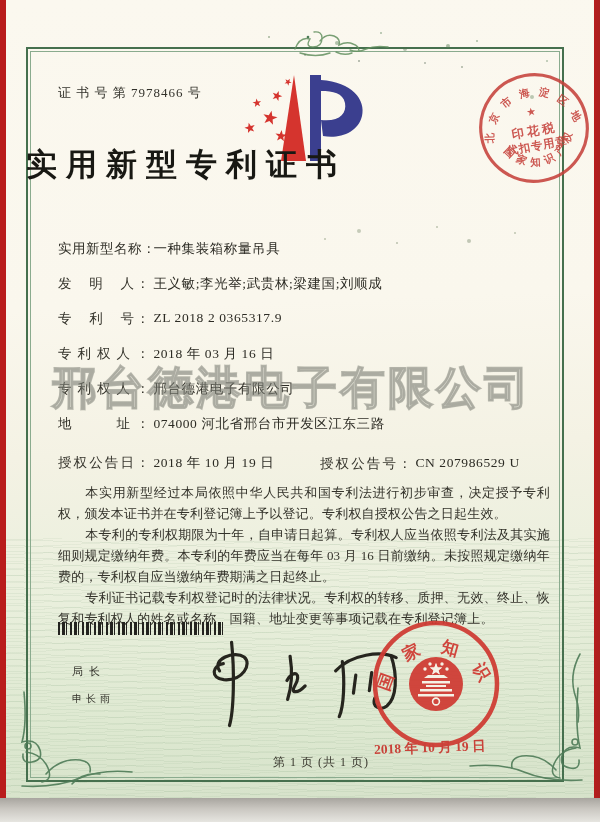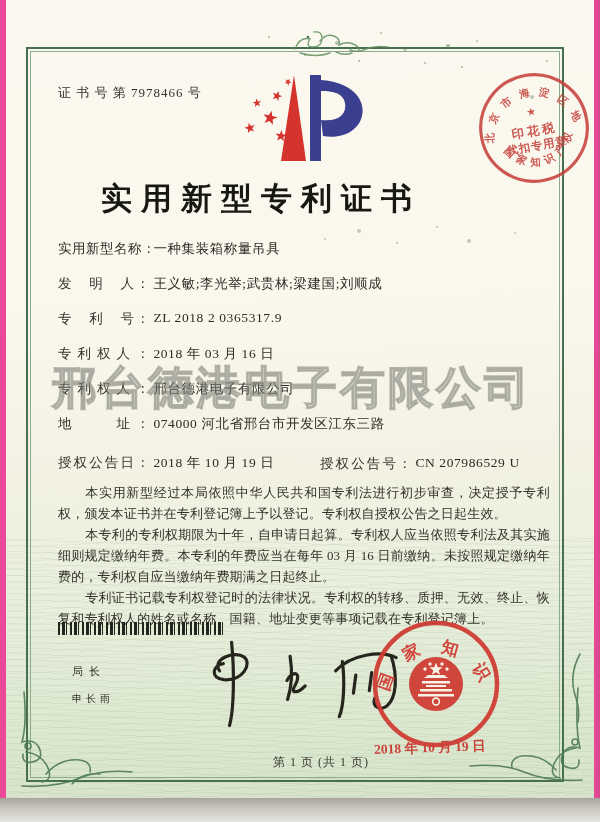--- a/index.html
+++ b/index.html
@@ -2,21 +2,21 @@
 <html><head>
 <meta charset="utf-8">
 <style>
   html,body{margin:0;padding:0;}
   body{
     width:600px;height:822px;position:relative;overflow:hidden;
     background:#f4f3ef;
     font-family:"Liberation Serif","DejaVu Serif",serif;
     color:#2c2b24;
   }
-  .photo{position:absolute;inset:0;background:#ec4899;}
+  .photo{position:absolute;inset:0;background:#b91c1c;}
   .paper{
     position:absolute;left:6px;top:0;width:588px;height:798px;
     background:linear-gradient(178deg,#fbf8ef 0%,#faf7ed 38%,#f4f2e4 56%,#e9efdc 74%,#dde8d0 90%,#d6e2ca 100%);
   }
   .guilloche{
     position:absolute;left:0;right:0;bottom:0;height:260px;pointer-events:none;
     background:
       repeating-linear-gradient(2deg, rgba(110,150,110,.10) 0 1px, rgba(255,255,255,0) 1px 6px),
       repeating-linear-gradient(-3deg, rgba(110,150,110,.08) 0 1px, rgba(255,255,255,0) 1px 7px);
   }
@@ -29,21 +29,21 @@
     background:linear-gradient(90deg,rgba(0,0,0,0),rgba(60,60,55,.12));
   }
   .frame{
     position:absolute;left:20px;top:47px;width:534px;height:731px;
     border:2px solid #46704e;
   }
   .frame-inner{position:absolute;inset:2px;border:1px solid #8aab8e;}
   .cert-no{position:absolute;left:52px;top:84px;font-size:13px;letter-spacing:1px;color:#33322b;}
   .logo{position:absolute;left:222px;top:72px;width:156px;height:94px;}
   .title{
-    position:absolute;left:20px;top:178px;width:470px;text-align:center;
+    position:absolute;left:20px;top:144px;width:470px;
     font-size:31px;font-weight:bold;letter-spacing:9px;color:#181813;white-space:nowrap;
   }
   .fields{position:absolute;left:52px;top:240px;width:494px;font-size:13.5px;}
   .frow{height:20px;margin-bottom:15px;white-space:nowrap;}
   .flabel{
     display:inline-block;width:92px;vertical-align:top;
     text-align:justify;text-align-last:justify;letter-spacing:.5px;color:#34332b;
   }
   .fvalue{letter-spacing:.6px;color:#2c2b24;}
   .grant-row{position:absolute;left:52px;top:454px;width:494px;height:20px;font-size:13.5px;white-space:nowrap;}

